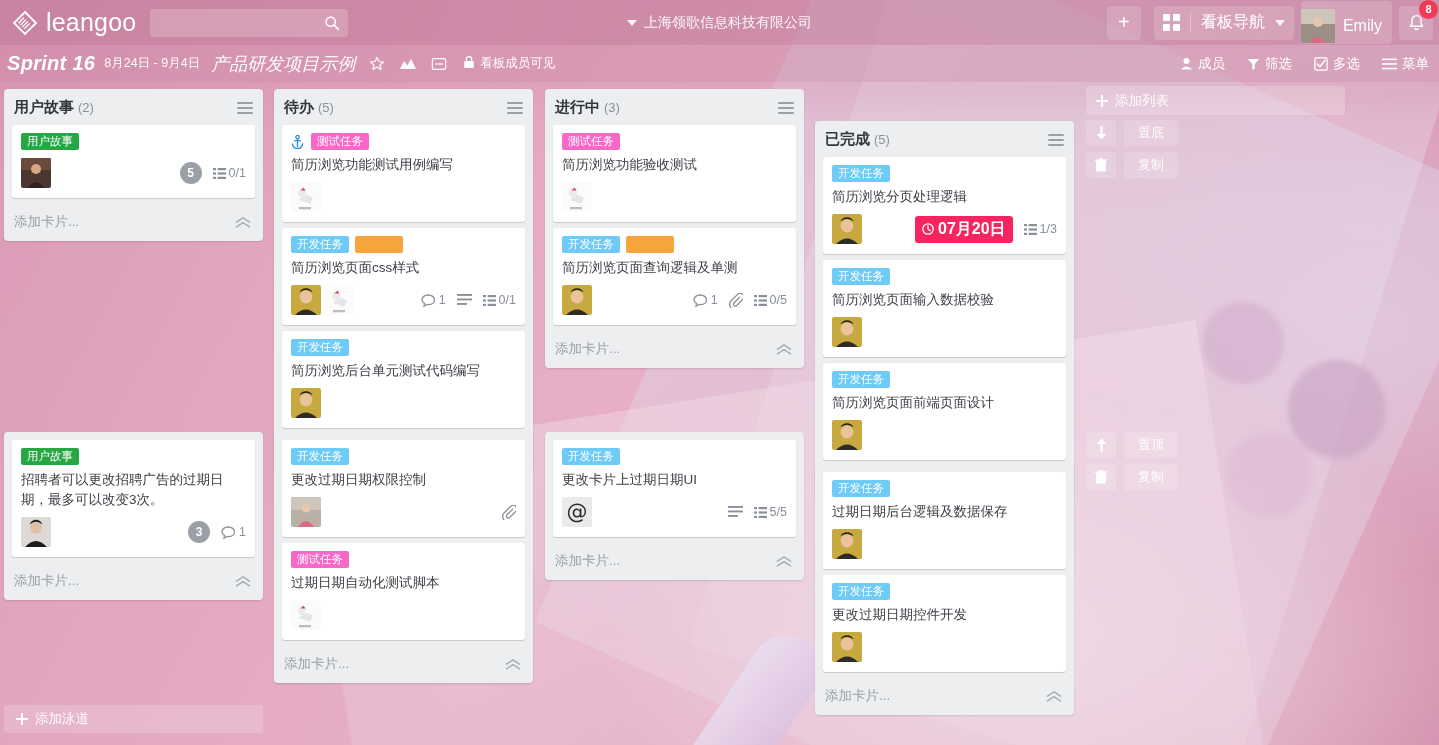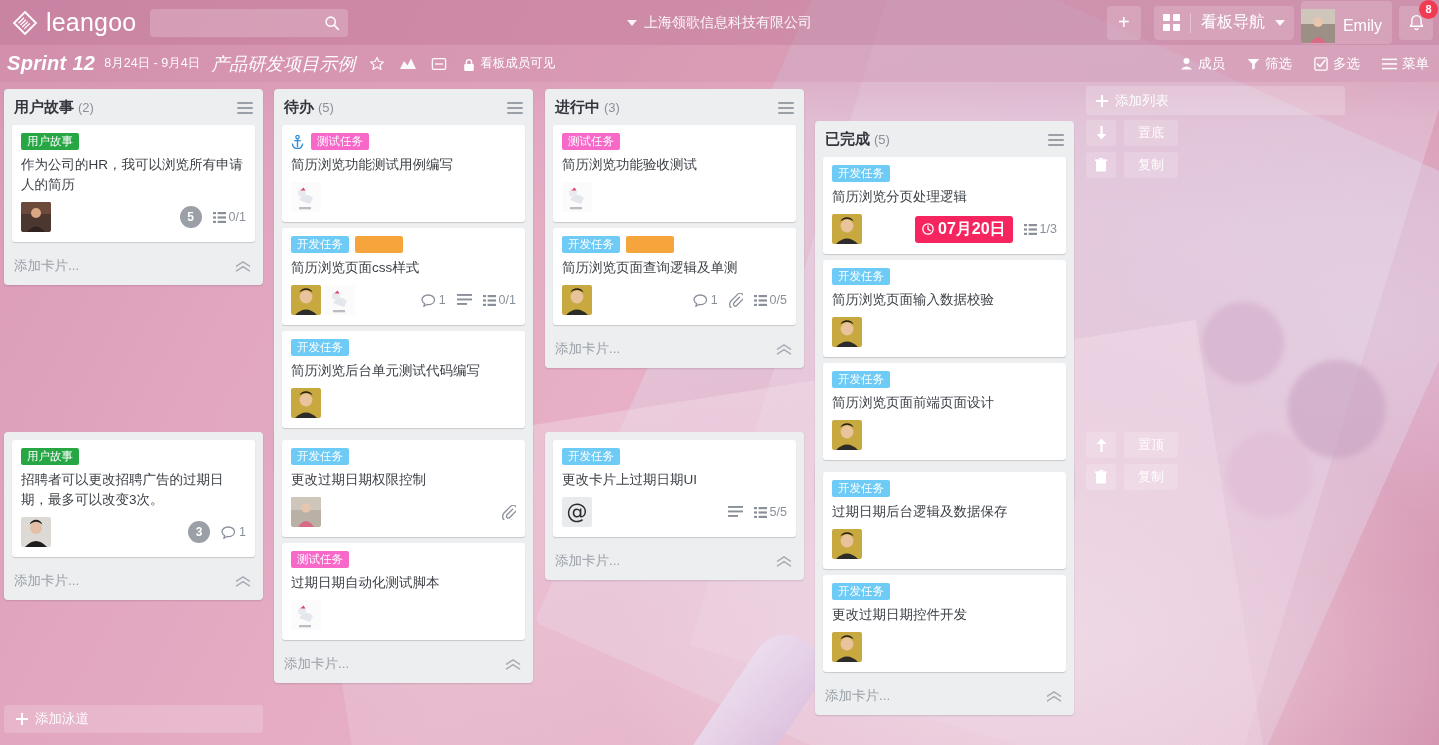--- a/index.html
+++ b/index.html
@@ -152,21 +152,21 @@
     height: 37px;
     background: rgba(196,122,155,.22);
     display: flex; align-items: center;
     padding: 0 10px 0 7px;
     color: #fff;
   }
   .sprint-title { font-size: 20px; font-weight: 700; font-style: italic; letter-spacing: .3px; }
   .sprint-dates { font-size: 12.5px; margin-left: 9px; color: rgba(255,255,255,.97); }
   .project-name { font-size: 18px; margin-left: 11px; color: rgba(255,255,255,.97); font-style: italic; }
   .bh-icon { margin-left: 14px; display: flex; align-items: center; opacity: .95; cursor: pointer; }
-  .visibility { display: flex; align-items: flex-end; gap: 5px; margin-left: 16px; font-size: 12.5px; cursor: pointer; }
+  .visibility { display: flex; align-items: flex-start; gap: 5px; margin-left: 16px; font-size: 12.5px; cursor: pointer; }
   .board-tools { margin-left: auto; display: flex; align-items: center; gap: 22px; }
   .board-tool { display: flex; align-items: center; gap: 5px; font-size: 13.5px; cursor: pointer; color: #fff; }
 
   
   .board {
     position: relative; z-index: 2;
     height: 663px;
     padding: 7px 0 0 0;
   }
   .col-x0 { left: 4px; }
@@ -345,21 +345,21 @@
           <path d="M8.5 1.6 a4.6 4.6 0 0 1 4.6 4.6 v3.6 l1.5 2.4 H2.4 l1.5 -2.4 V6.2 A4.6 4.6 0 0 1 8.5 1.6 Z" fill="none" stroke="#fff" stroke-width="1.4" stroke-linejoin="round"></path>
           <path d="M6.7 14.3 a1.9 1.9 0 0 0 3.6 0" fill="none" stroke="#fff" stroke-width="1.4"></path>
         </svg>
       </div>
       <span class="badge-count">8</span>
     </div>
   </div>
 </div>
 
 <div class="boardbar">
-  <span class="sprint-title">Sprint 12</span>
+  <span class="sprint-title">Sprint 16</span>
   <span class="sprint-dates">8月24日 - 9月4日</span>
   <span class="project-name">产品研发项目示例</span>
 
   <span class="bh-icon">
     <svg width="16" height="16" viewBox="0 0 16 16">
       <path d="M8 1.4 l1.9 4.1 4.5 .5 -3.4 3 1 4.4 -4 -2.3 -4 2.3 1 -4.4 -3.4 -3 4.5 -.5 z" fill="none" stroke="#fff" stroke-width="1.2" stroke-linejoin="round"></path>
     </svg>
   </span>
   <span class="bh-icon">
     <svg width="18" height="16" viewBox="0 0 18 16">
@@ -423,21 +423,20 @@
             <i></i>
             <i></i>
             <i></i>
           </span>
       </div>
       <div class="cards">
         <div class="card">
           <div class="tagrow">
             <span class="tag" style="background:#26a744">用户故事</span>
           </div>
-          <div class="card-title">作为公司的HR，我可以浏览所有申请人的简历</div>
           <div class="card-foot">
             <svg class="av" viewBox="0 0 30 30">
               <rect width="30" height="30" fill="#4c3630"></rect>
               <rect x="0" y="0" width="30" height="12" fill="#6b4a3c"></rect>
               <circle cx="15" cy="11" r="5" fill="#d8a884"></circle>
               <path d="M6 30 q9 -11 18 0 z" fill="#2f2220"></path>
             </svg>
             <span class="meta">
               <span class="pts">5</span>
               <span class="m">

